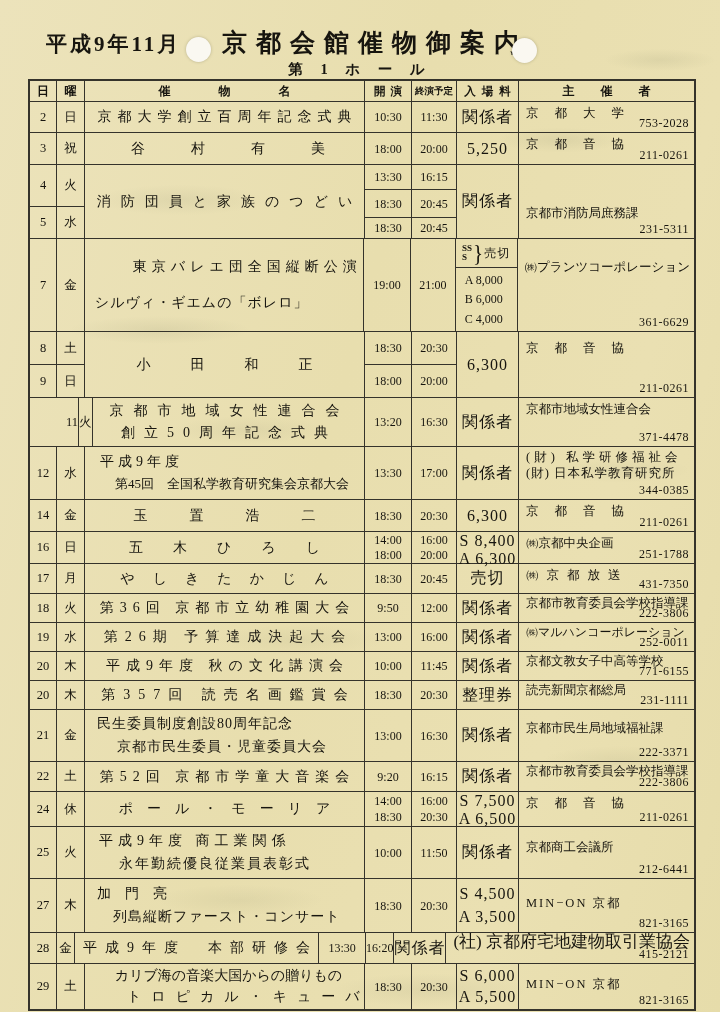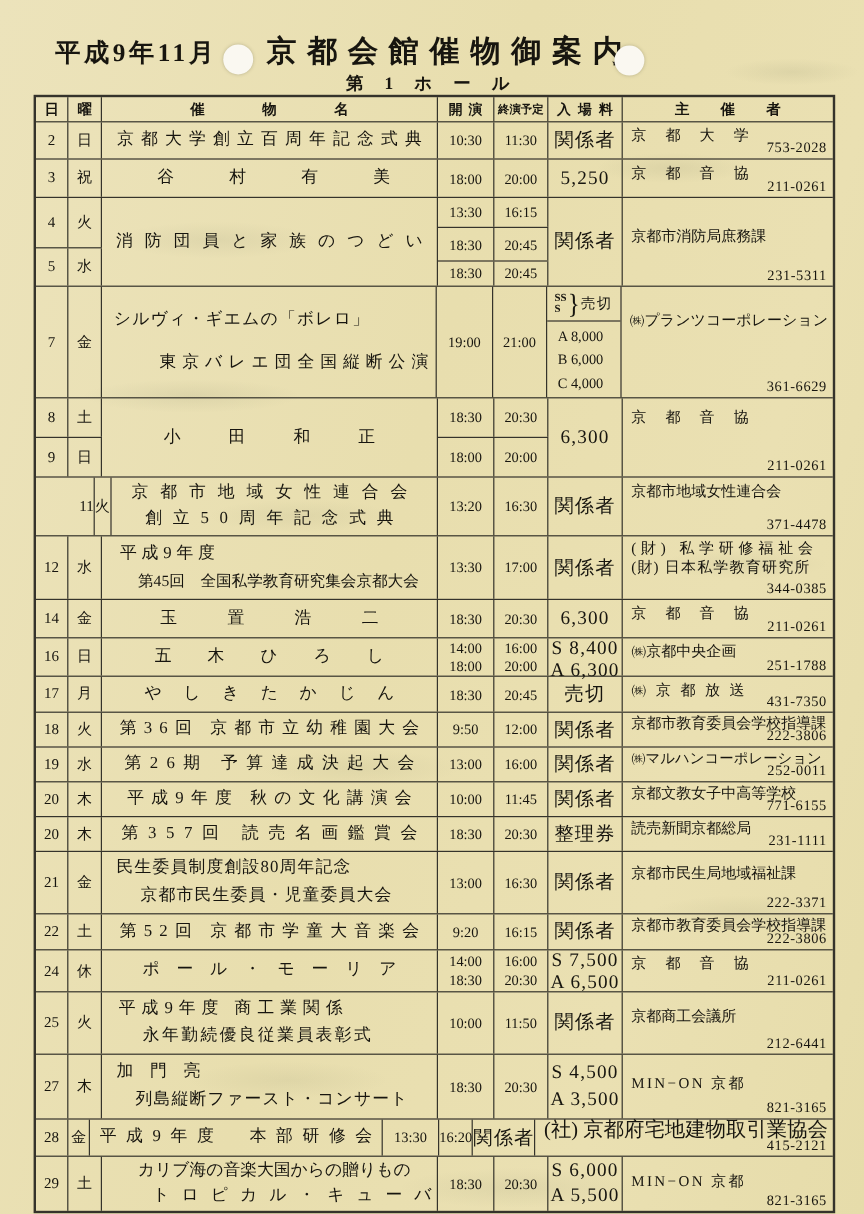--- a/index.html
+++ b/index.html
@@ -232,35 +232,35 @@
             <div class="tval">18:30</div>
           </div>
           <div class="tend">
             <div class="tval">20:45</div>
           </div>
         </div>
       </div>
       <div class="admcell">
         <div class="admline">関係者</div>
       </div>
-      <div class="orgcell" style="padding-top: 24px;">
+      <div class="orgcell" style="padding-top: 24px; justify-content: center;">
         <div class="orgline">京都市消防局庶務課</div>
         <div class="phone">231-5311</div>
       </div>
     </div>
     <div class="grow" style="height: 93px;">
       <div class="dayblock">
         <div class="daysub" style="flex: 1 1 0%;">
           <div class="dnum">7</div>
           <div class="ddow">金</div>
         </div>
       </div>
       <div class="evcell">
+        <div class="evline" style="letter-spacing: 5px; text-align: left; padding-left: 48px;">東京バレエ団全国縦断公演</div>
         <div class="evline" style="letter-spacing: 1px; text-align: left; padding-left: 10px;">シルヴィ・ギエムの「ボレロ」</div>
-        <div class="evline" style="letter-spacing: 5px; text-align: left; padding-left: 48px;">東京バレエ団全国縦断公演</div>
       </div>
       <div class="timeblock">
         <div class="timesub">
           <div class="tstart">
             <div class="tval">19:00</div>
           </div>
           <div class="tend">
             <div class="tval">21:00</div>
           </div>
         </div>

